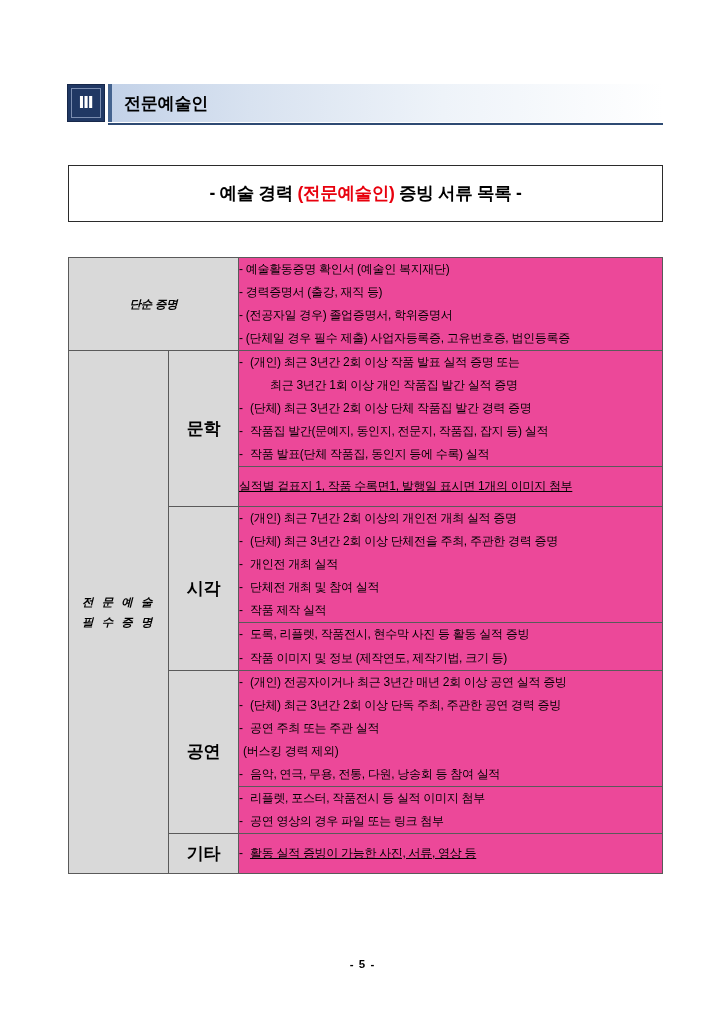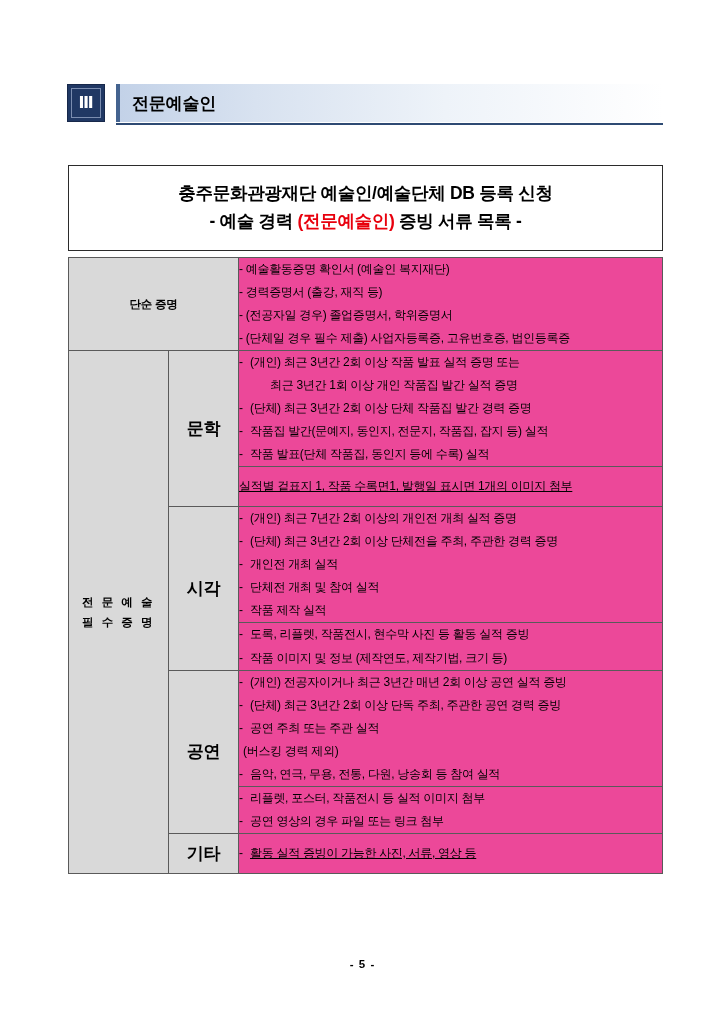--- a/index.html
+++ b/index.html
@@ -47,21 +47,21 @@
     content:"";
     position:absolute;
     left:3px; top:3px; right:3px; bottom:3px;
     border:1px solid #7b8db0;
     pointer-events:none;
   }
   .numeral-text { position: relative; z-index: 2; }
 
   .header-bar {
     flex: 1 1 auto;
-    margin-left: 11px;
+    margin-left: 3px;
     height: 38px;
     position: relative;
     background: linear-gradient(to right, #c3d2e8 0%, #d8e2f0 25%, #eef3f9 60%, #ffffff 100%);
     border-left: 4px solid #44638f;
     box-sizing: border-box;
     display: flex;
     align-items: center;
   }
   .header-bar::after {
     content: "";
@@ -123,20 +123,21 @@
   .col-genre  { width: 70px; }
 
   .cell-label {
     background: #d9d9d9;
     text-align: center;
     font-size: 11.5px;
     font-weight: bold;
     letter-spacing: -0.2px;
     padding: 6px 4px;
     line-height: 1.75;
+    font-style: italic;
   }
   .cell-label.spaced {
     letter-spacing: 2.5px;
   }
   .cell-genre {
     background: #d9d9d9;
     text-align: center;
     font-size: 17px;
     font-weight: bold;
     letter-spacing: -0.2px;
@@ -188,21 +189,20 @@
 <div class="section-header">
   <div class="numeral-box">
     <span class="numeral-text">Ⅲ</span>
   </div>
   <div class="header-bar">
     <span class="header-title">전문예술인</span>
   </div>
 </div>
 
 <div class="title-box">
-  <div class="title-line">충주문화관광재단 예술인/예술단체 DB 등록 신청</div>
   <div class="title-line"><span>-  예술 경력 </span><span class="title-em">(전문예술인)</span><span> 증빙 서류 목록 -</span></div>
 </div>
 
 <table class="doc-table">
   <colgroup>
     <col class="col-label">
     <col class="col-genre">
     <col>
   </colgroup>
   <tbody>

